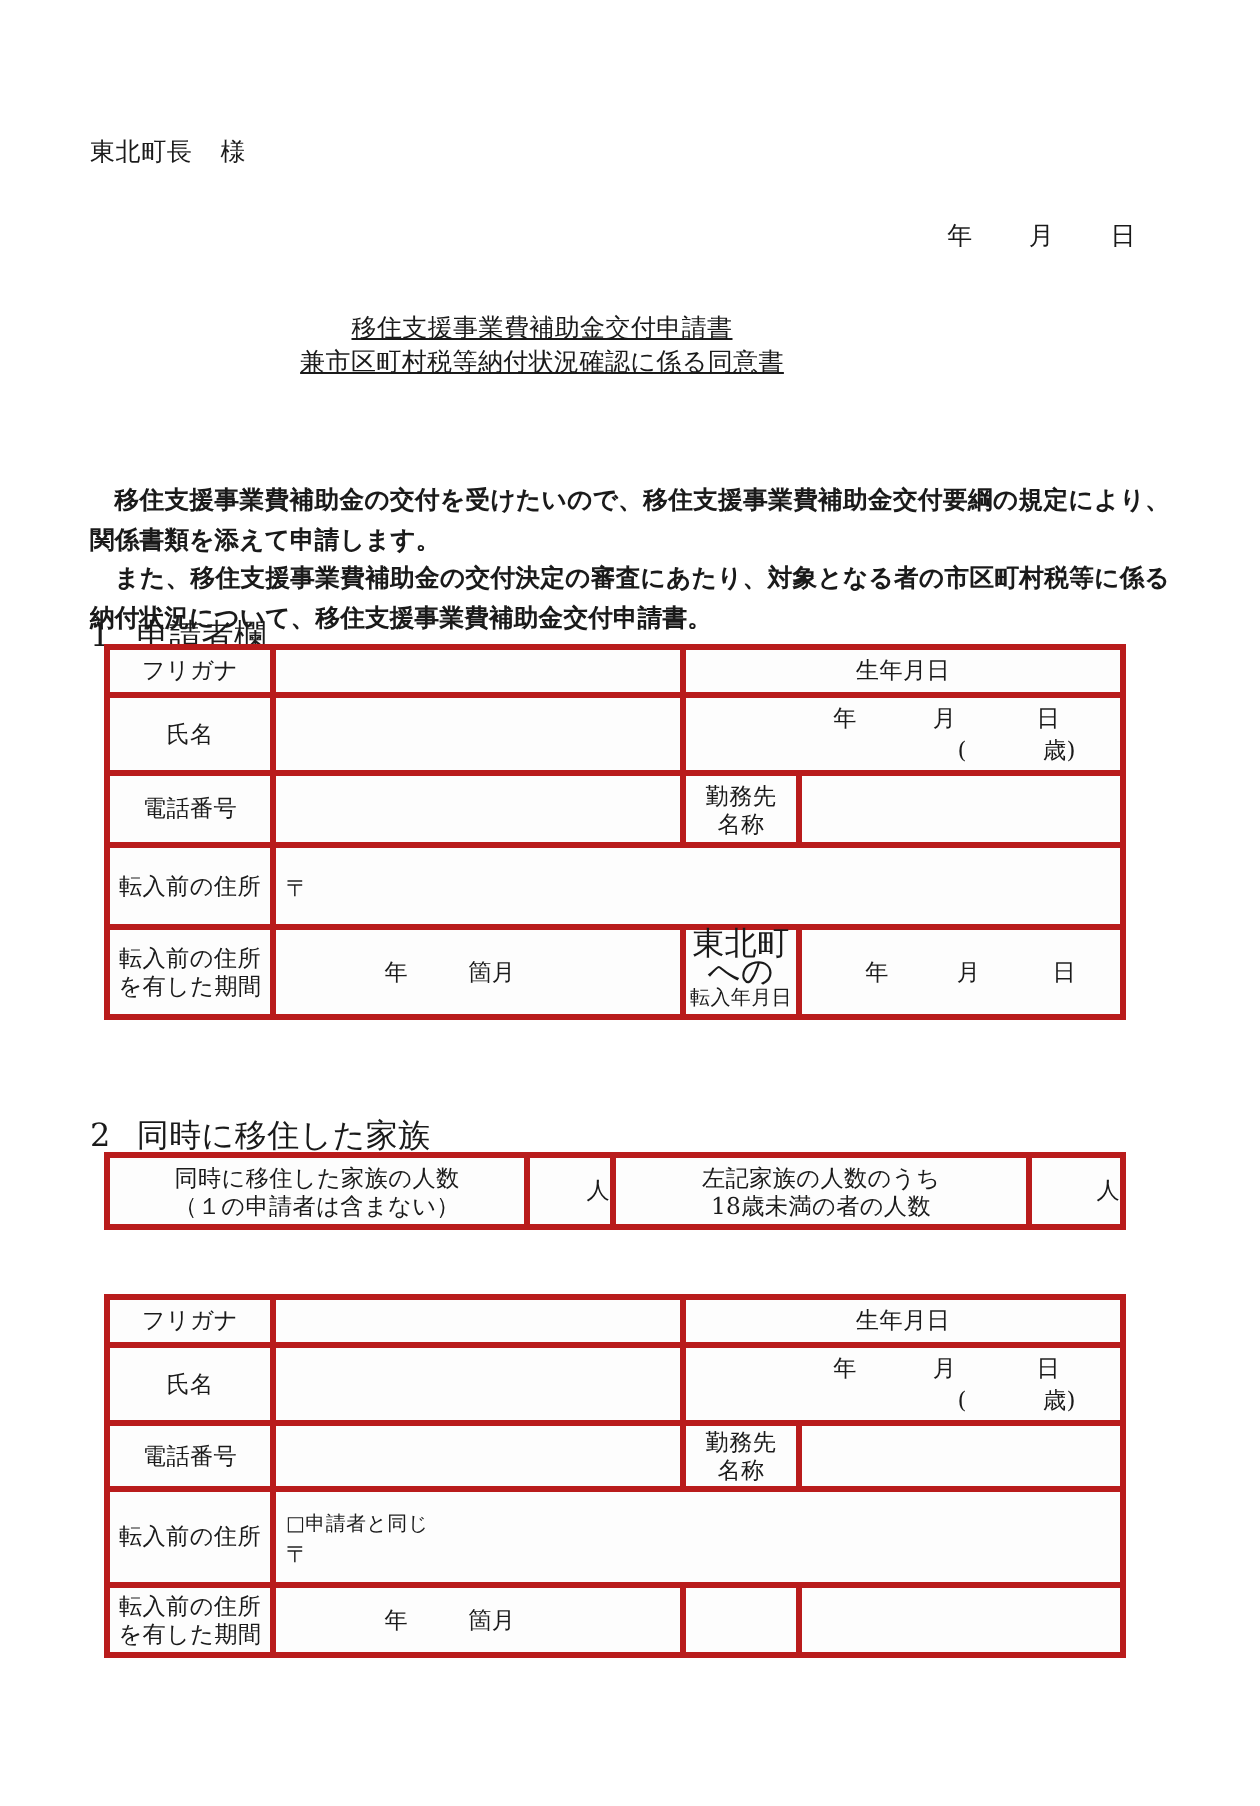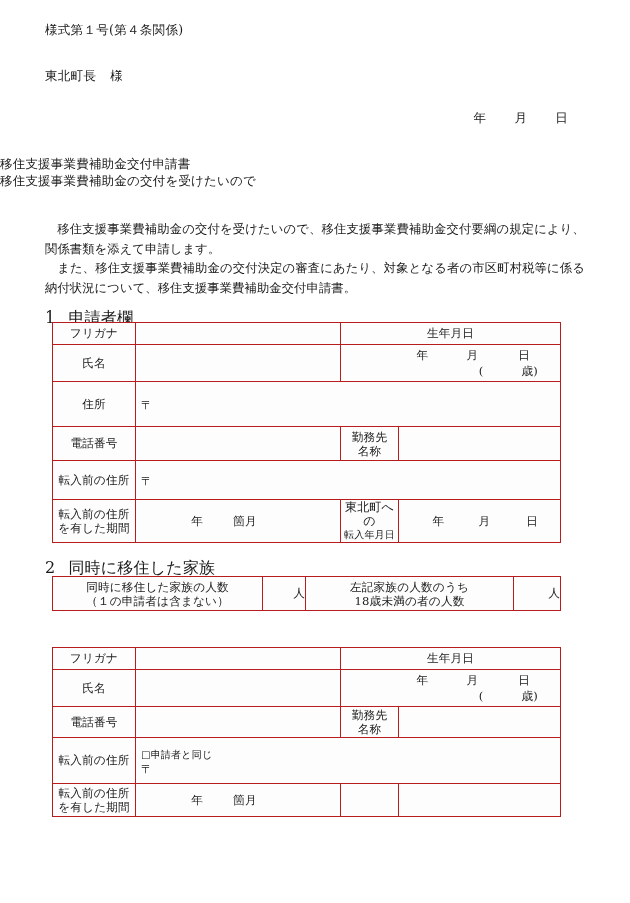--- a/index.html
+++ b/index.html
@@ -50,36 +50,38 @@
   }
   .date-line span { display: inline-block; }
   .date-line .y { margin-right: 28px; }
   .date-line .m { margin-right: 28px; }
 
   .doc-title {
     position: absolute;
     left: 0;
     top: 155px;
     width: 542px;
-    text-align: left;
+    text-align: center;
     font-size: 12.5px;
     line-height: 17px;
     letter-spacing: 0.2px;
+    text-decoration: underline;
   }
   .doc-title div { white-space: nowrap; }
 
   .body-text {
     position: absolute;
     left: 45px;
-    top: 220px;
+    top: 240px;
     width: 540px;
     font-size: 12.3px;
     line-height: 19.5px;
     letter-spacing: 0.1px;
     text-align: justify;
+    font-weight: bold;
   }
   .body-text p {
     margin: 0;
     text-indent: 1em;
   }
 
   
   .sec-head {
     position: absolute;
     left: 45px;
@@ -101,21 +103,21 @@
 
   
   table.form {
     position: absolute;
     border-collapse: collapse;
     table-layout: fixed;
     font-size: 11.6px;
     letter-spacing: 0.2px;
   }
   table.form td {
-    border: 1px solid #b91c1c;
+    border: 3px solid #b91c1c;
     padding: 0;
     vertical-align: middle;
     background: #fdfdfd;
     line-height: 15px;
   }
   td.lbl {
     background: #d6d6d6;
     text-align: center;
   }
   td.blank { background: #fdfdfd; }
@@ -180,33 +182,32 @@
   
   #table2 { left: 52px; top: 576px; width: 508px; }
   
   #table3 { left: 52px; top: 647px; width: 508px; }
 </style>
 </head>
 <body>
 
 <div class="page">
 
-  <div class="form-no">様式第１号(第４条関係)</div>
 
   <div class="addressee">
     <span>東北町長</span><span class="sama">様</span>
   </div>
 
   <div class="date-line">
     <span class="y">年</span><span class="m">月</span><span class="d">日</span>
   </div>
 
   <div class="doc-title">
     <div>移住支援事業費補助金交付申請書</div>
-    <div>移住支援事業費補助金の交付を受けたいので</div>
+    <div>兼市区町村税等納付状況確認に係る同意書</div>
   </div>
 
   <div class="body-text">
     <p>移住支援事業費補助金の交付を受けたいので、移住支援事業費補助金交付要綱の規定により、関係書類を添えて申請します。</p>
     <p>また、移住支援事業費補助金の交付決定の審査にあたり、対象となる者の市区町村税等に係る納付状況について、移住支援事業費補助金交付申請書。</p>
   </div>
 
   <div class="sec-head" id="sec1-head">
     <span class="num">1</span><span>申請者欄</span>
   </div>
@@ -232,26 +233,20 @@
         <td class="blank" colspan="2">
           <span class="bd-row1">
             <span class="y">年</span><span class="m">月</span><span class="d">日</span>
           </span>
           <span class="bd-row2">
             <span class="op">(</span><span>歳)</span>
           </span>
         </td>
       </tr>
 
-      <tr>
-        <td class="lbl" style="height:44px">住所</td>
-        <td class="blank" colspan="3">
-          <span class="postal">〒</span>
-        </td>
-      </tr>
 
       <tr>
         <td class="lbl" style="height:33px">電話番号</td>
         <td class="blank cell-pad"></td>
         <td class="lbl tc">
           <span class="two-line">勤務先</span>
           <span class="two-line">名称</span>
         </td>
         <td class="blank cell-pad"></td>
       </tr>
@@ -267,21 +262,21 @@
         <td class="lbl" style="height:33px">
           <span class="two-line">転入前の住所</span>
           <span class="two-line">を有した期間</span>
         </td>
         <td class="blank">
           <span class="ym-line">
             <span class="yr">年</span><span>箇月</span>
           </span>
         </td>
         <td class="lbl tc">
-          <span class="two-line" style="font-size:12px">東北町への</span>
+          <span class="two-line" style="font-size:16px">東北町への</span>
           <span class="two-line" style="font-size:10px">転入年月日</span>
         </td>
         <td class="blank">
           <span class="ymd-line">
             <span class="y2">年</span><span class="m2">月</span><span>日</span>
           </span>
         </td>
       </tr>
     </tbody>
   </table>

